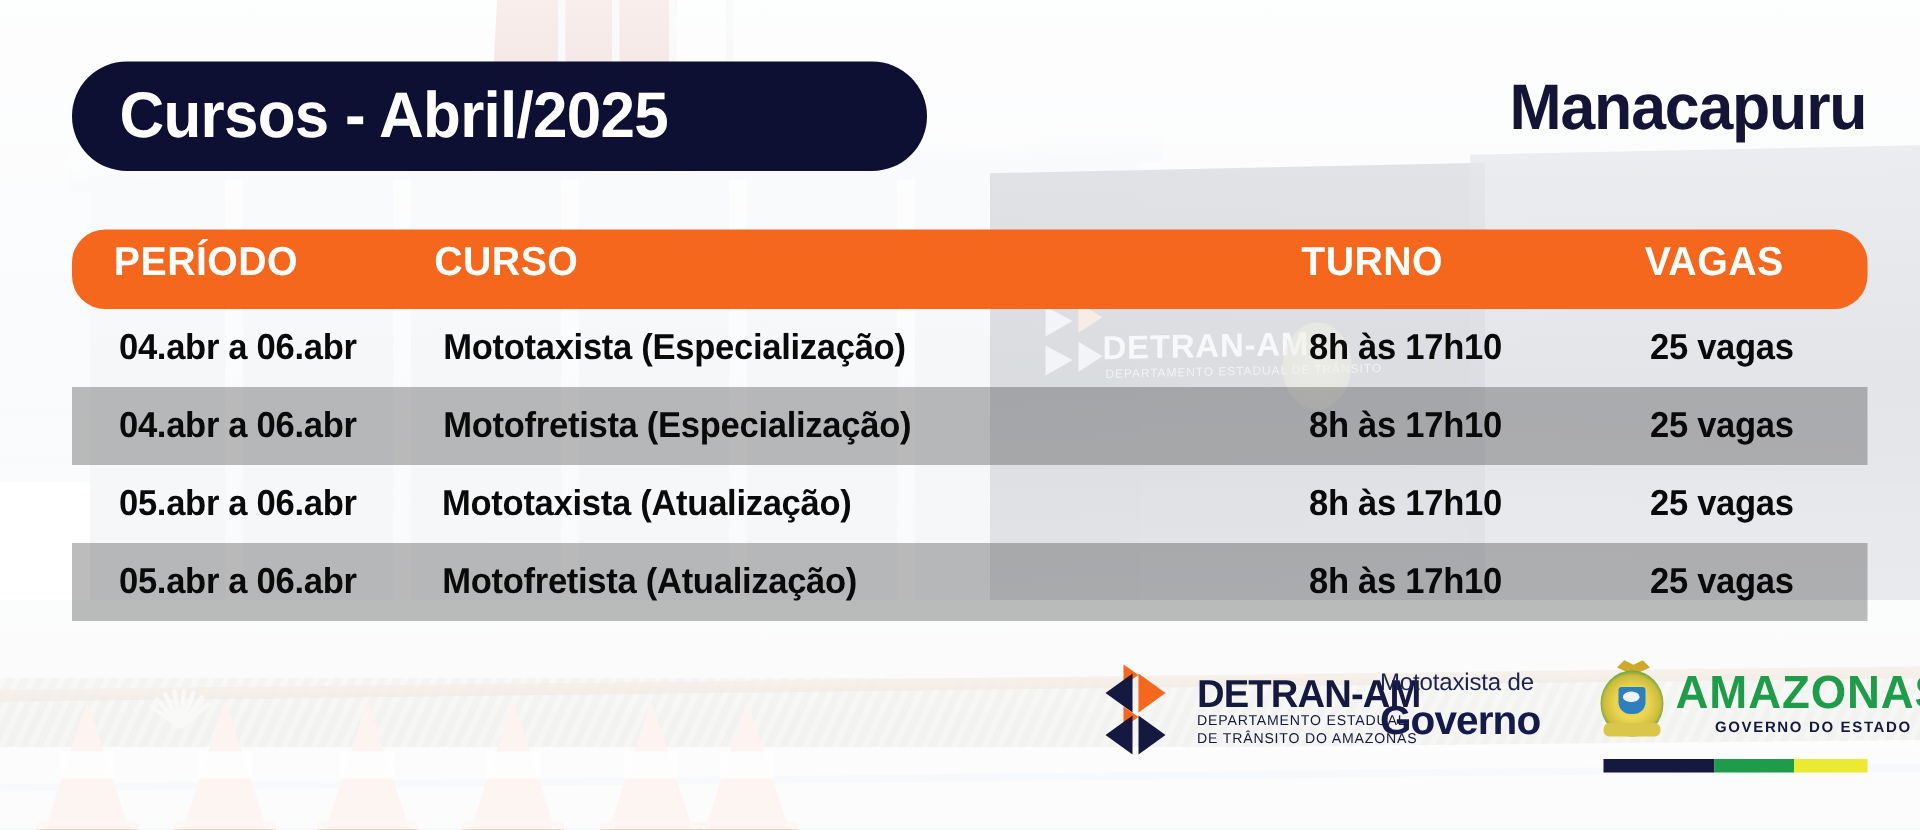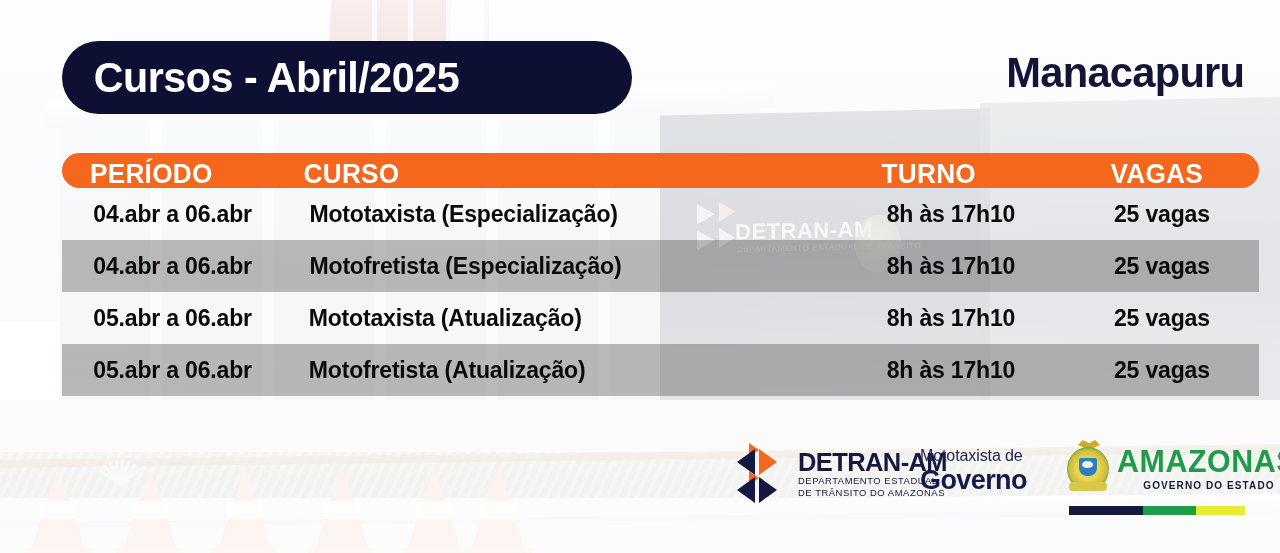--- a/index.html
+++ b/index.html
@@ -138,21 +138,21 @@
     position:absolute; inset:0; z-index:1;
     background:linear-gradient(180deg,
       rgba(255,255,255,.90) 0%,
       rgba(255,255,255,.84) 22%,
       rgba(255,255,255,.80) 45%,
       rgba(255,255,255,.84) 72%,
       rgba(255,255,255,.90) 100%);
   }
 
   
-  #content { position:absolute; inset:0; z-index:2;margin-left:14px; }
+  #content { position:absolute; inset:0; z-index:2; }
 
   
   #title-pill {
     position:absolute; left:48px; top:41px; width:570px; height:73px;
     background:#0d0f33; border-radius:37px;
     display:flex; align-items:center;
   }
   #title-pill .txt {
     color:#ffffff; font-size:43px; font-weight:bold;
     letter-spacing:-.5px; padding-left:33px;
@@ -164,21 +164,21 @@
     position:absolute; right:36px; top:48px;
     color:#131436; font-size:43px; font-weight:bold;
     letter-spacing:-.8px; white-space:nowrap;
     transform:scaleX(.97); transform-origin:right center;
   }
 
   
   #table { position:absolute; left:48px; top:153px; width:1197px; }
 
   #table-header {
-    position:relative; height:35px;
+    position:relative; height:53px;
     background:#f4671c; border-radius:22px;
   }
   #table-header .h {
     position:absolute; top:0; height:43px;
     display:flex; align-items:center;
     color:#ffffff; font-size:27px; font-weight:bold;
     letter-spacing:.3px; white-space:nowrap;
     transform:scaleX(.97);
   }
   .col-periodo { left:26px; }

